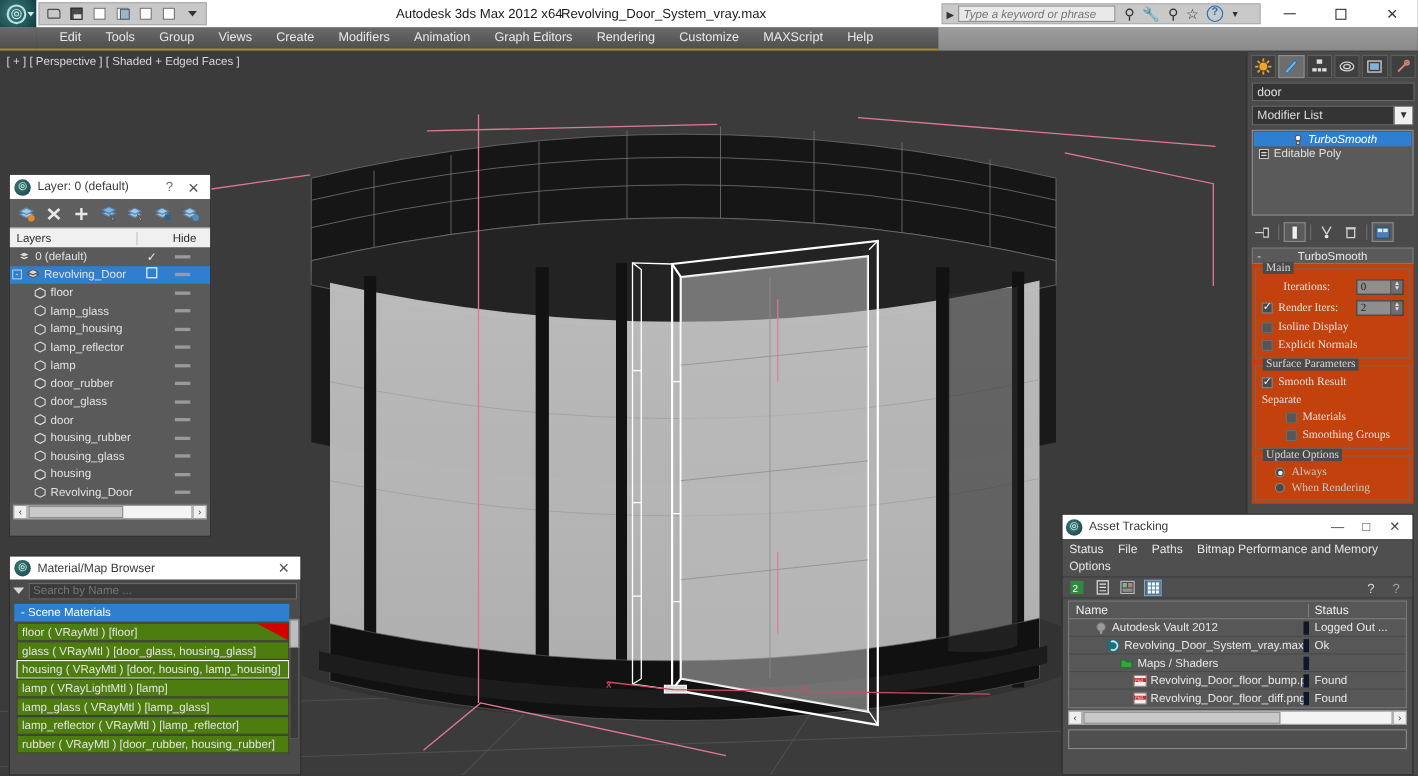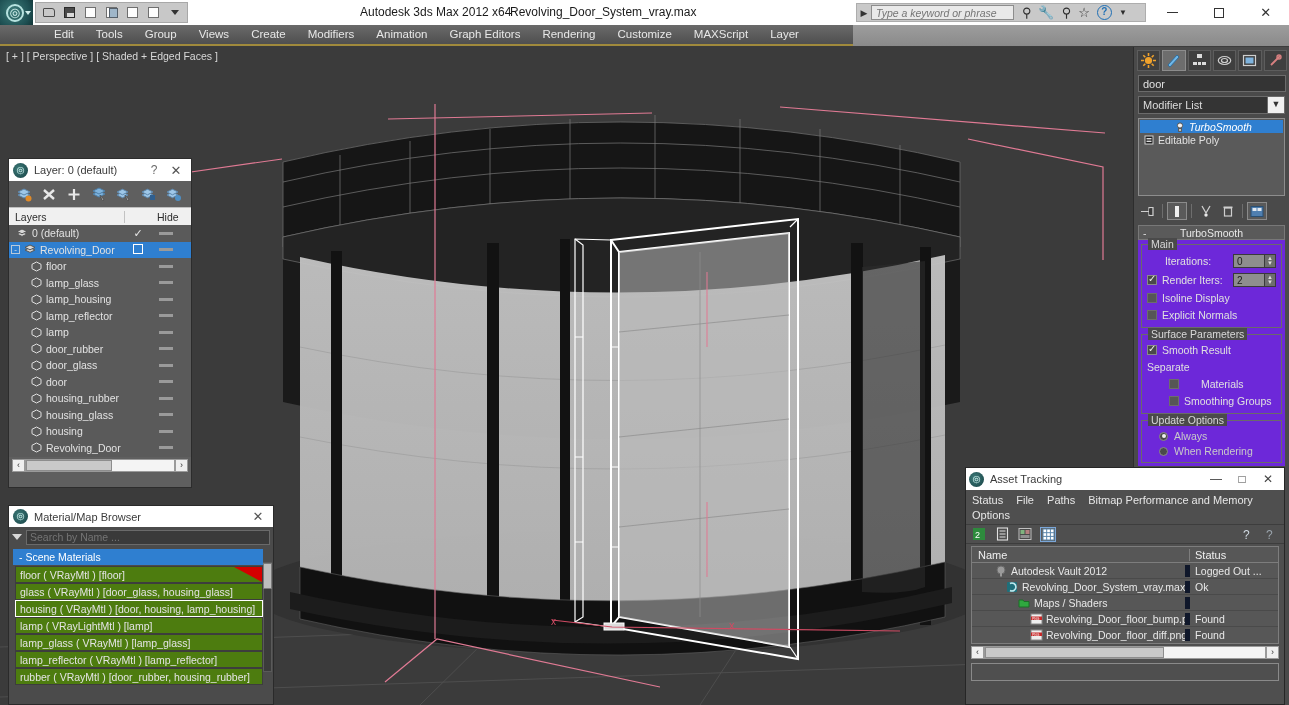--- a/index.html
+++ b/index.html
@@ -198,21 +198,21 @@
   .stack-ico { width:11px;height:11px;margin-right:4px;display:flex;align-items:center;justify-content:center;}
   .cp-modbtns { margin:5px 4px 0 4px; height:20px; display:flex; align-items:center; gap:2px;}
   .mbtn { width:20px;height:18px;display:flex;align-items:center;justify-content:center;}
   .mbtn.framed { border:1px solid #8b8b8b; background:#5a5a5a;}
   .mb-sep { width:1px;height:14px;background:#6e6e6e;margin:0 2px;}
 
   .rollout { margin:4px 4px 0 4px; }
   .roll-head { height:15px; background:#5a5a5a; border:1px solid #787878; color:#e8e8e8;
       font-size:10.5px; display:flex; align-items:center; justify-content:center; position:relative;}
   .roll-head .minus { position:absolute; left:4px; color:#ddd; }
-  .roll-body { background:#6d28d9; padding:4px 3px 3px 3px; }
+  .roll-body { background:#c2410c; padding:4px 3px 3px 3px;font-family:Liberation Serif, serif; }
   .group { border:1px solid #6a6a6a; margin:0 0 6px 0; padding:9px 5px 5px 5px; position:relative;}
   .group > .gtitle { position:absolute; left:6px; top:-7px; background:#4a4a4a; padding:0 3px; font-size:10.5px; color:#d8d8d8;}
   .frow { display:flex; align-items:center; margin-bottom:5px; font-size:10.5px; color:#e0e0e0;}
   .frow .lbl { flex:1; text-align:center; padding-right:4px; }
   .spin { width:32px;height:14px;background:#8e8e8e;border:1px solid #3a3a3a;color:#1c1c1c;font-size:10px;
      display:flex;align-items:center;padding-left:3px;}
   .spin-arrows { width:11px;height:14px;background:#6e6e6e;border:1px solid #3a3a3a;border-left:none;
      display:flex;flex-direction:column;justify-content:center;align-items:center;color:#ddd;font-size:6px;line-height:5px;}
   .cbx { width:10px;height:10px;border:1px solid #8a8a8a;background:#4a4a4a;margin-right:5px;position:relative;flex:0 0 auto;}
   .cbx.checked:after{content:"\2713";position:absolute;left:0px;top:-3px;color:#f0f0f0;font-size:10px;}
@@ -317,21 +317,21 @@
     <div class="menu-item">Tools</div>
     <div class="menu-item">Group</div>
     <div class="menu-item">Views</div>
     <div class="menu-item">Create</div>
     <div class="menu-item">Modifiers</div>
     <div class="menu-item">Animation</div>
     <div class="menu-item">Graph Editors</div>
     <div class="menu-item">Rendering</div>
     <div class="menu-item">Customize</div>
     <div class="menu-item">MAXScript</div>
-    <div class="menu-item">Layer</div>
+    <div class="menu-item">Help</div>
   </div>
   <div class="menubar-fill"></div>
 
   <div class="viewport">
     <div class="vp-border-t"></div>
     <div class="vp-border-r"></div>
 
     <svg class="scene" viewBox="0 0 1133 658" preserveAspectRatio="none">
       <defs>
         <linearGradient id="glass" x1="0" y1="0" x2="0" y2="1">
@@ -924,21 +924,21 @@
 
           <div class="frow">
             <span class="cbx checked"></span>
             <span style="flex:1;">Smooth Result</span>
           </div>
           <div class="frow">
             <span style="flex:1;">Separate</span>
           </div>
           <div class="frow" style="padding-left:22px;">
             <span class="cbx dim"></span>
-            <span style="flex:1;margin-left:17px;">Materials</span>
+            <span style="flex:1;">Materials</span>
           </div>
           <div class="frow" style="padding-left:22px;margin-bottom:1px;">
             <span class="cbx dim"></span>
             <span style="flex:1;">Smoothing Groups</span>
           </div>
         </div>
 
         <div class="group" style="margin-bottom:0;padding-bottom:2px;">
           <span class="gtitle">Update Options</span>
           <div class="optrow" style="padding-left:12px;">

